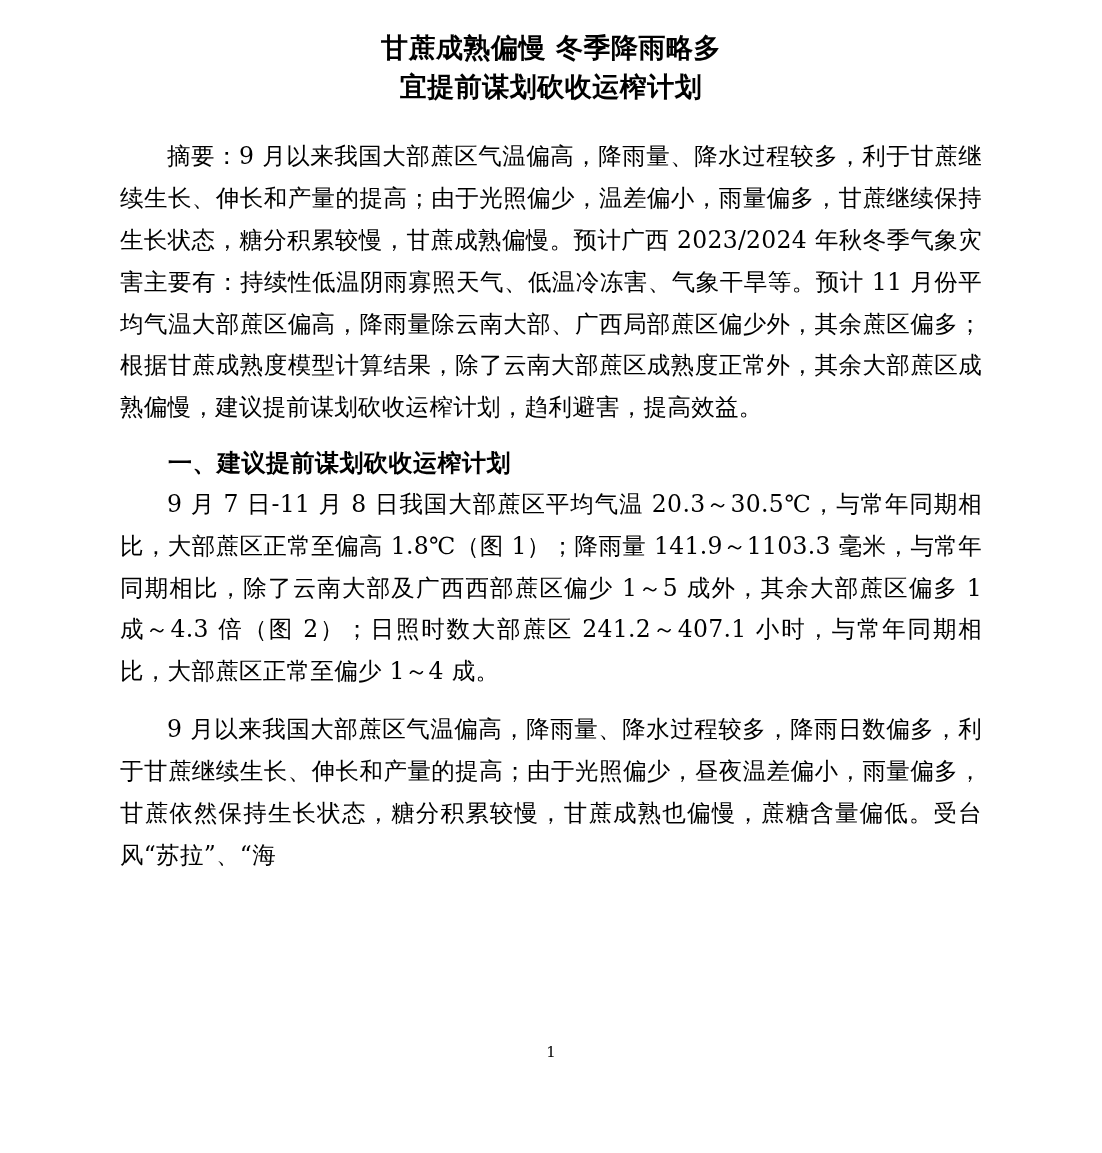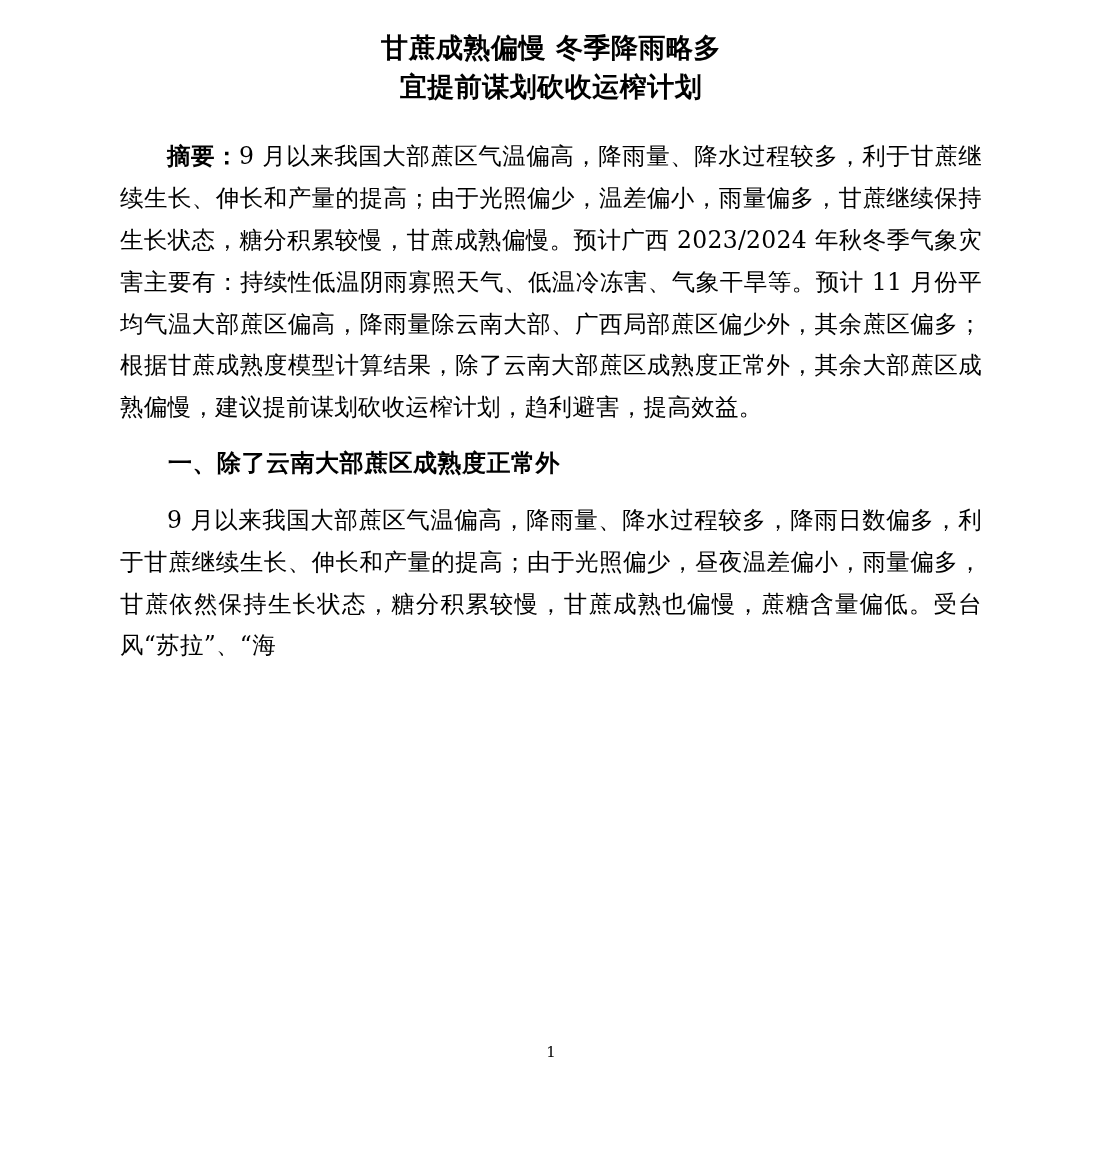--- a/index.html
+++ b/index.html
@@ -45,21 +45,21 @@
     text-indent: 2em;
     letter-spacing: 0.3px;
   }
   p.para + p.para {
     margin-top: 0;
   }
   .para-gap {
     margin-top: 16px !important;
   }
   .abstract-label {
-    font-weight: bold;
+    font-weight: normal;
   }
   h2.section-heading {
     margin: 14px 0 0 0;
     font-size: 24px;
     font-weight: bold;
     line-height: 1.7;
     text-indent: 2em;
     letter-spacing: 0.5px;
   }
   .page-number {
@@ -79,22 +79,23 @@
 
   <div class="doc-title">
     <div class="doc-title-line1">甘蔗成熟偏慢  冬季降雨略多</div>
     <div class="doc-title-line2">宜提前谋划砍收运榨计划</div>
   </div>
 
   <div class="body-block">
 
     <p class="para"><span class="abstract-label">摘要：</span><span>9 月以来我国大部蔗区气温偏高，降雨量、降水过程较多，利于甘蔗继续生长、伸长和产量的提高；由于光照偏少，温差偏小，雨量偏多，甘蔗继续保持生长状态，糖分积累较慢，甘蔗成熟偏慢。预计广西 2023/2024 年秋冬季气象灾害主要有：持续性低温阴雨寡照天气、低温冷冻害、气象干旱等。预计 11 月份平均气温大部蔗区偏高，降雨量除云南大部、广西局部蔗区偏少外，其余蔗区偏多；根据甘蔗成熟度模型计算结果，除了云南大部蔗区成熟度正常外，其余大部蔗区成熟偏慢，建议提前谋划砍收运榨计划，趋利避害，提高效益。</span></p>
 
-    <h2 class="section-heading">一、除了云南大部蔗区成熟度正常外</h2>
+    <h2 class="section-heading">一、建议提前谋划砍收运榨计划</h2>
 
+    <p class="para">9 月 7 日-11 月 8 日我国大部蔗区平均气温 20.3～30.5℃，与常年同期相比，大部蔗区正常至偏高 1.8℃（图 1）；降雨量 141.9～1103.3 毫米，与常年同期相比，除了云南大部及广西西部蔗区偏少 1～5 成外，其余大部蔗区偏多 1 成～4.3 倍（图 2）；日照时数大部蔗区 241.2～407.1 小时，与常年同期相比，大部蔗区正常至偏少 1～4 成。</p>
 
     <p class="para para-gap">9 月以来我国大部蔗区气温偏高，降雨量、降水过程较多，降雨日数偏多，利于甘蔗继续生长、伸长和产量的提高；由于光照偏少，昼夜温差偏小，雨量偏多，甘蔗依然保持生长状态，糖分积累较慢，甘蔗成熟也偏慢，蔗糖含量偏低。受台风“苏拉”、“海</p>
 
   </div>
 
   <div class="page-number">1</div>
 
 </div>
 
 </body></html>

